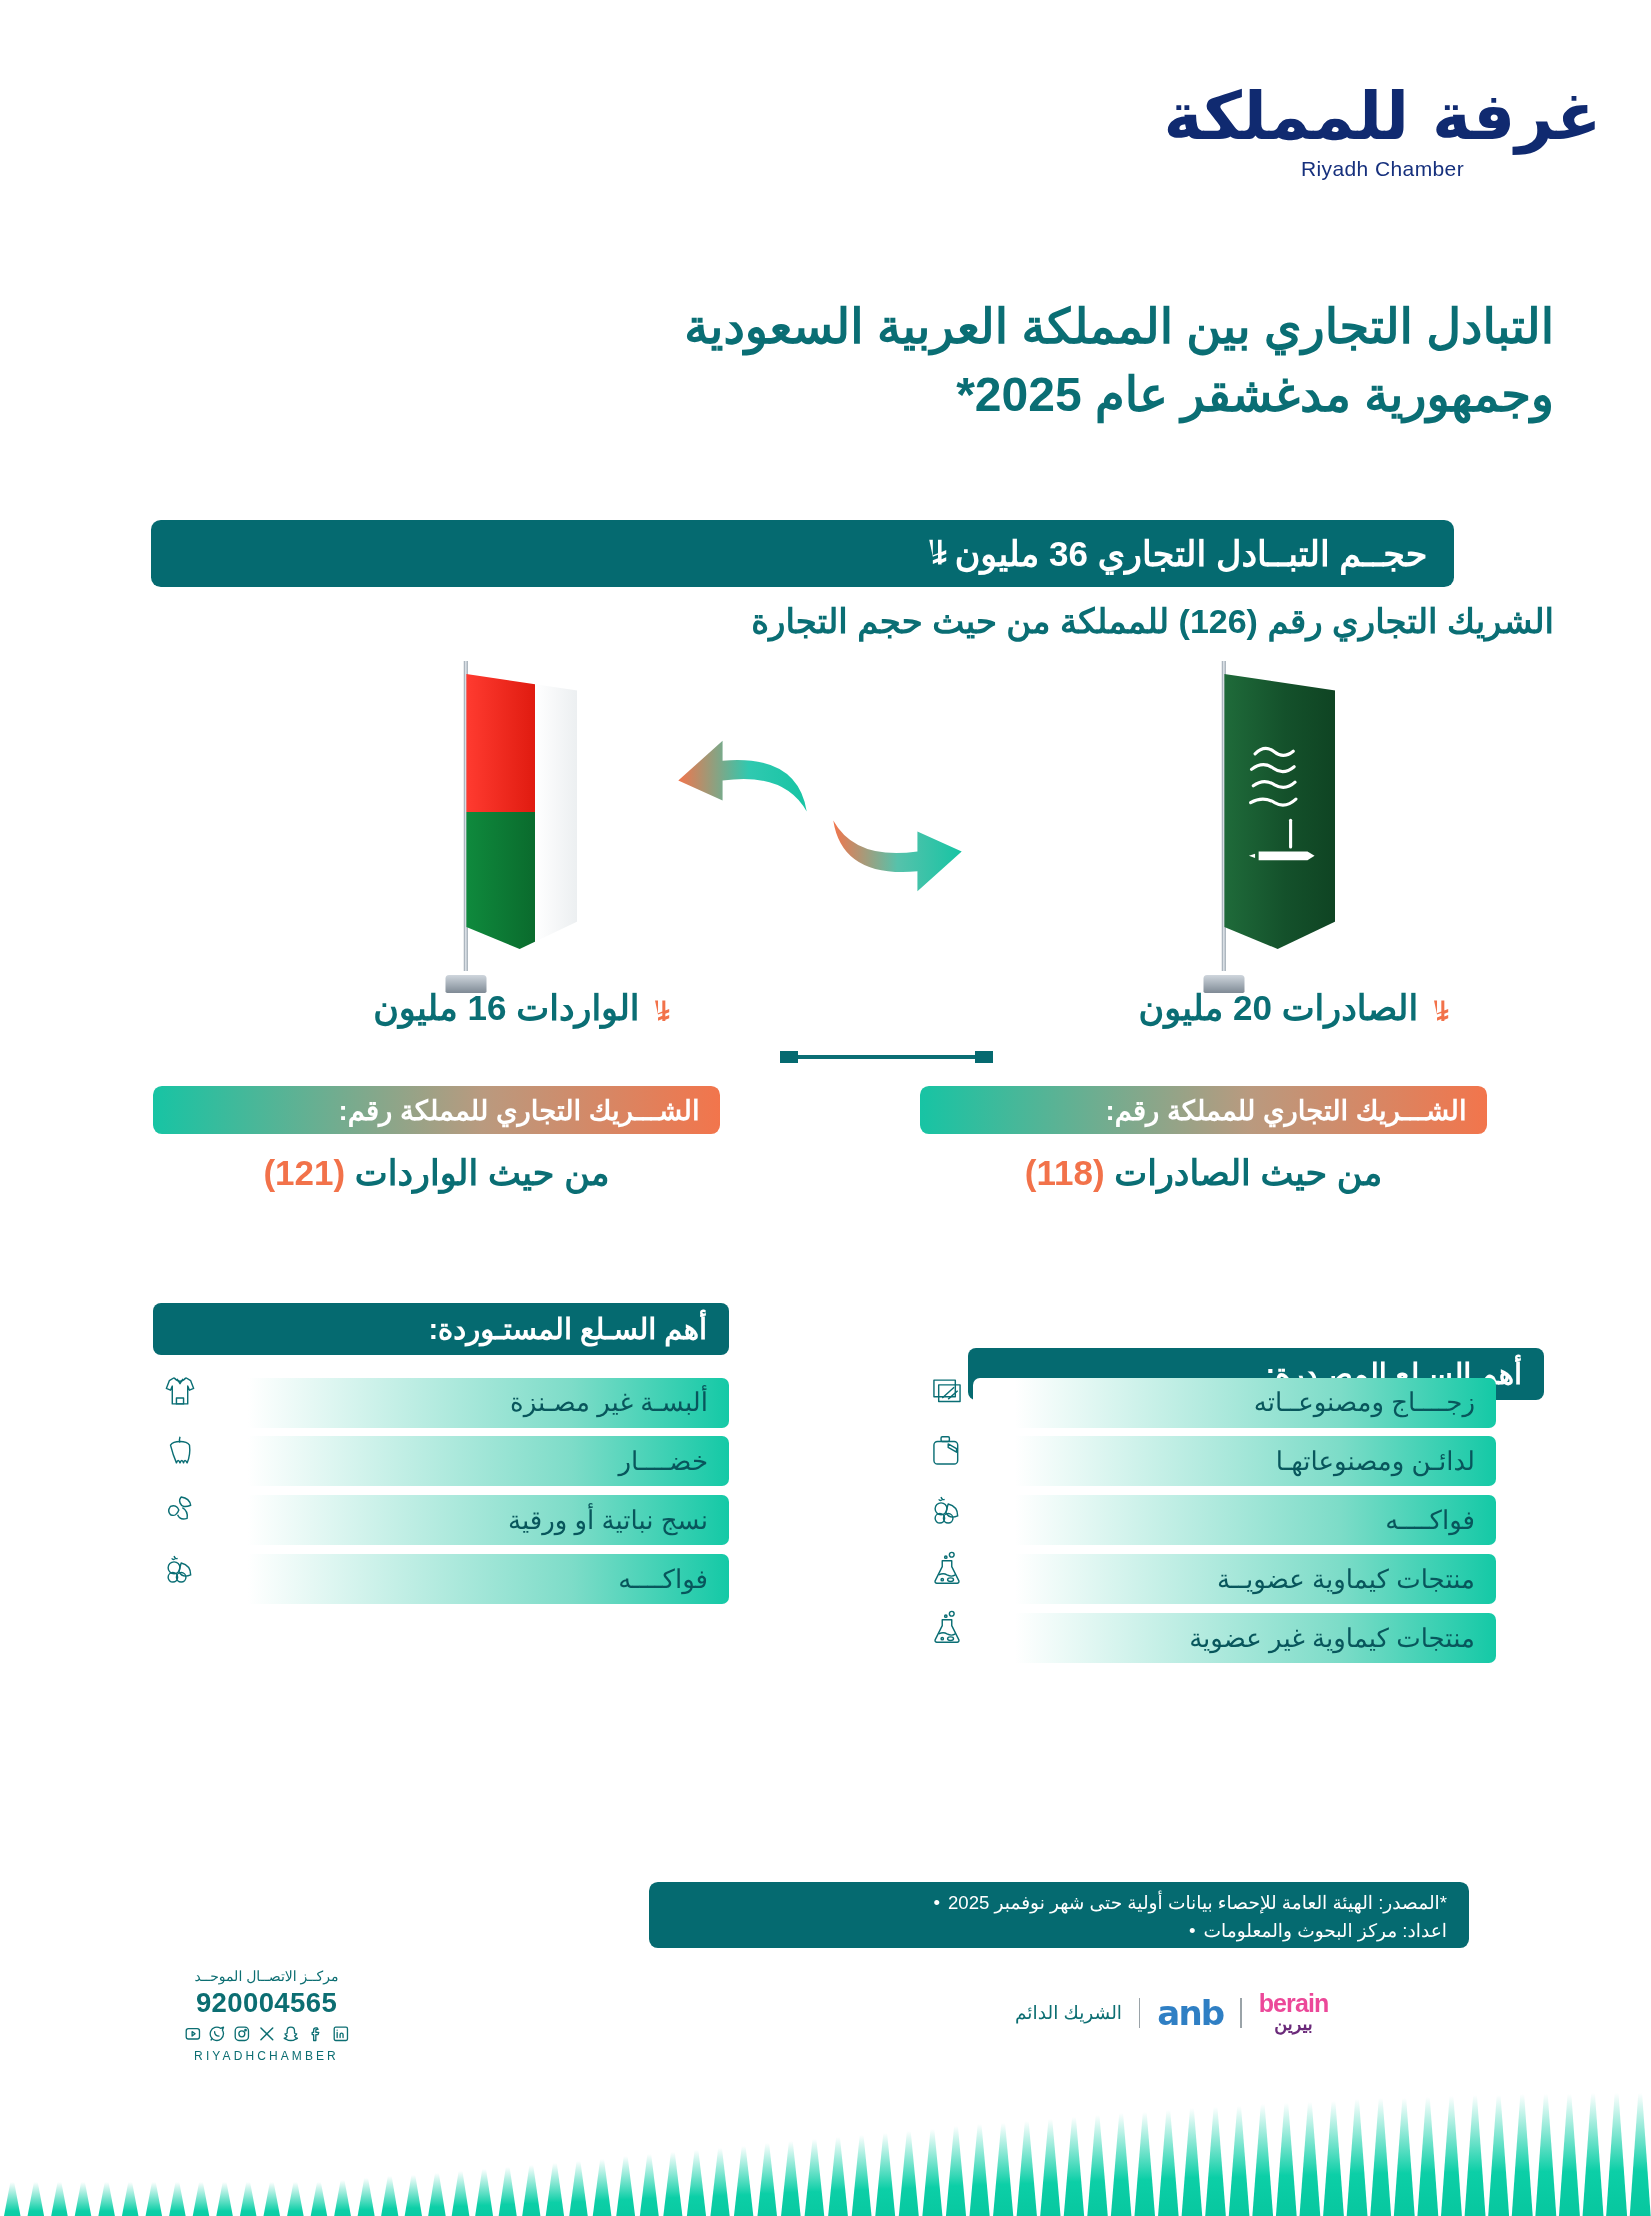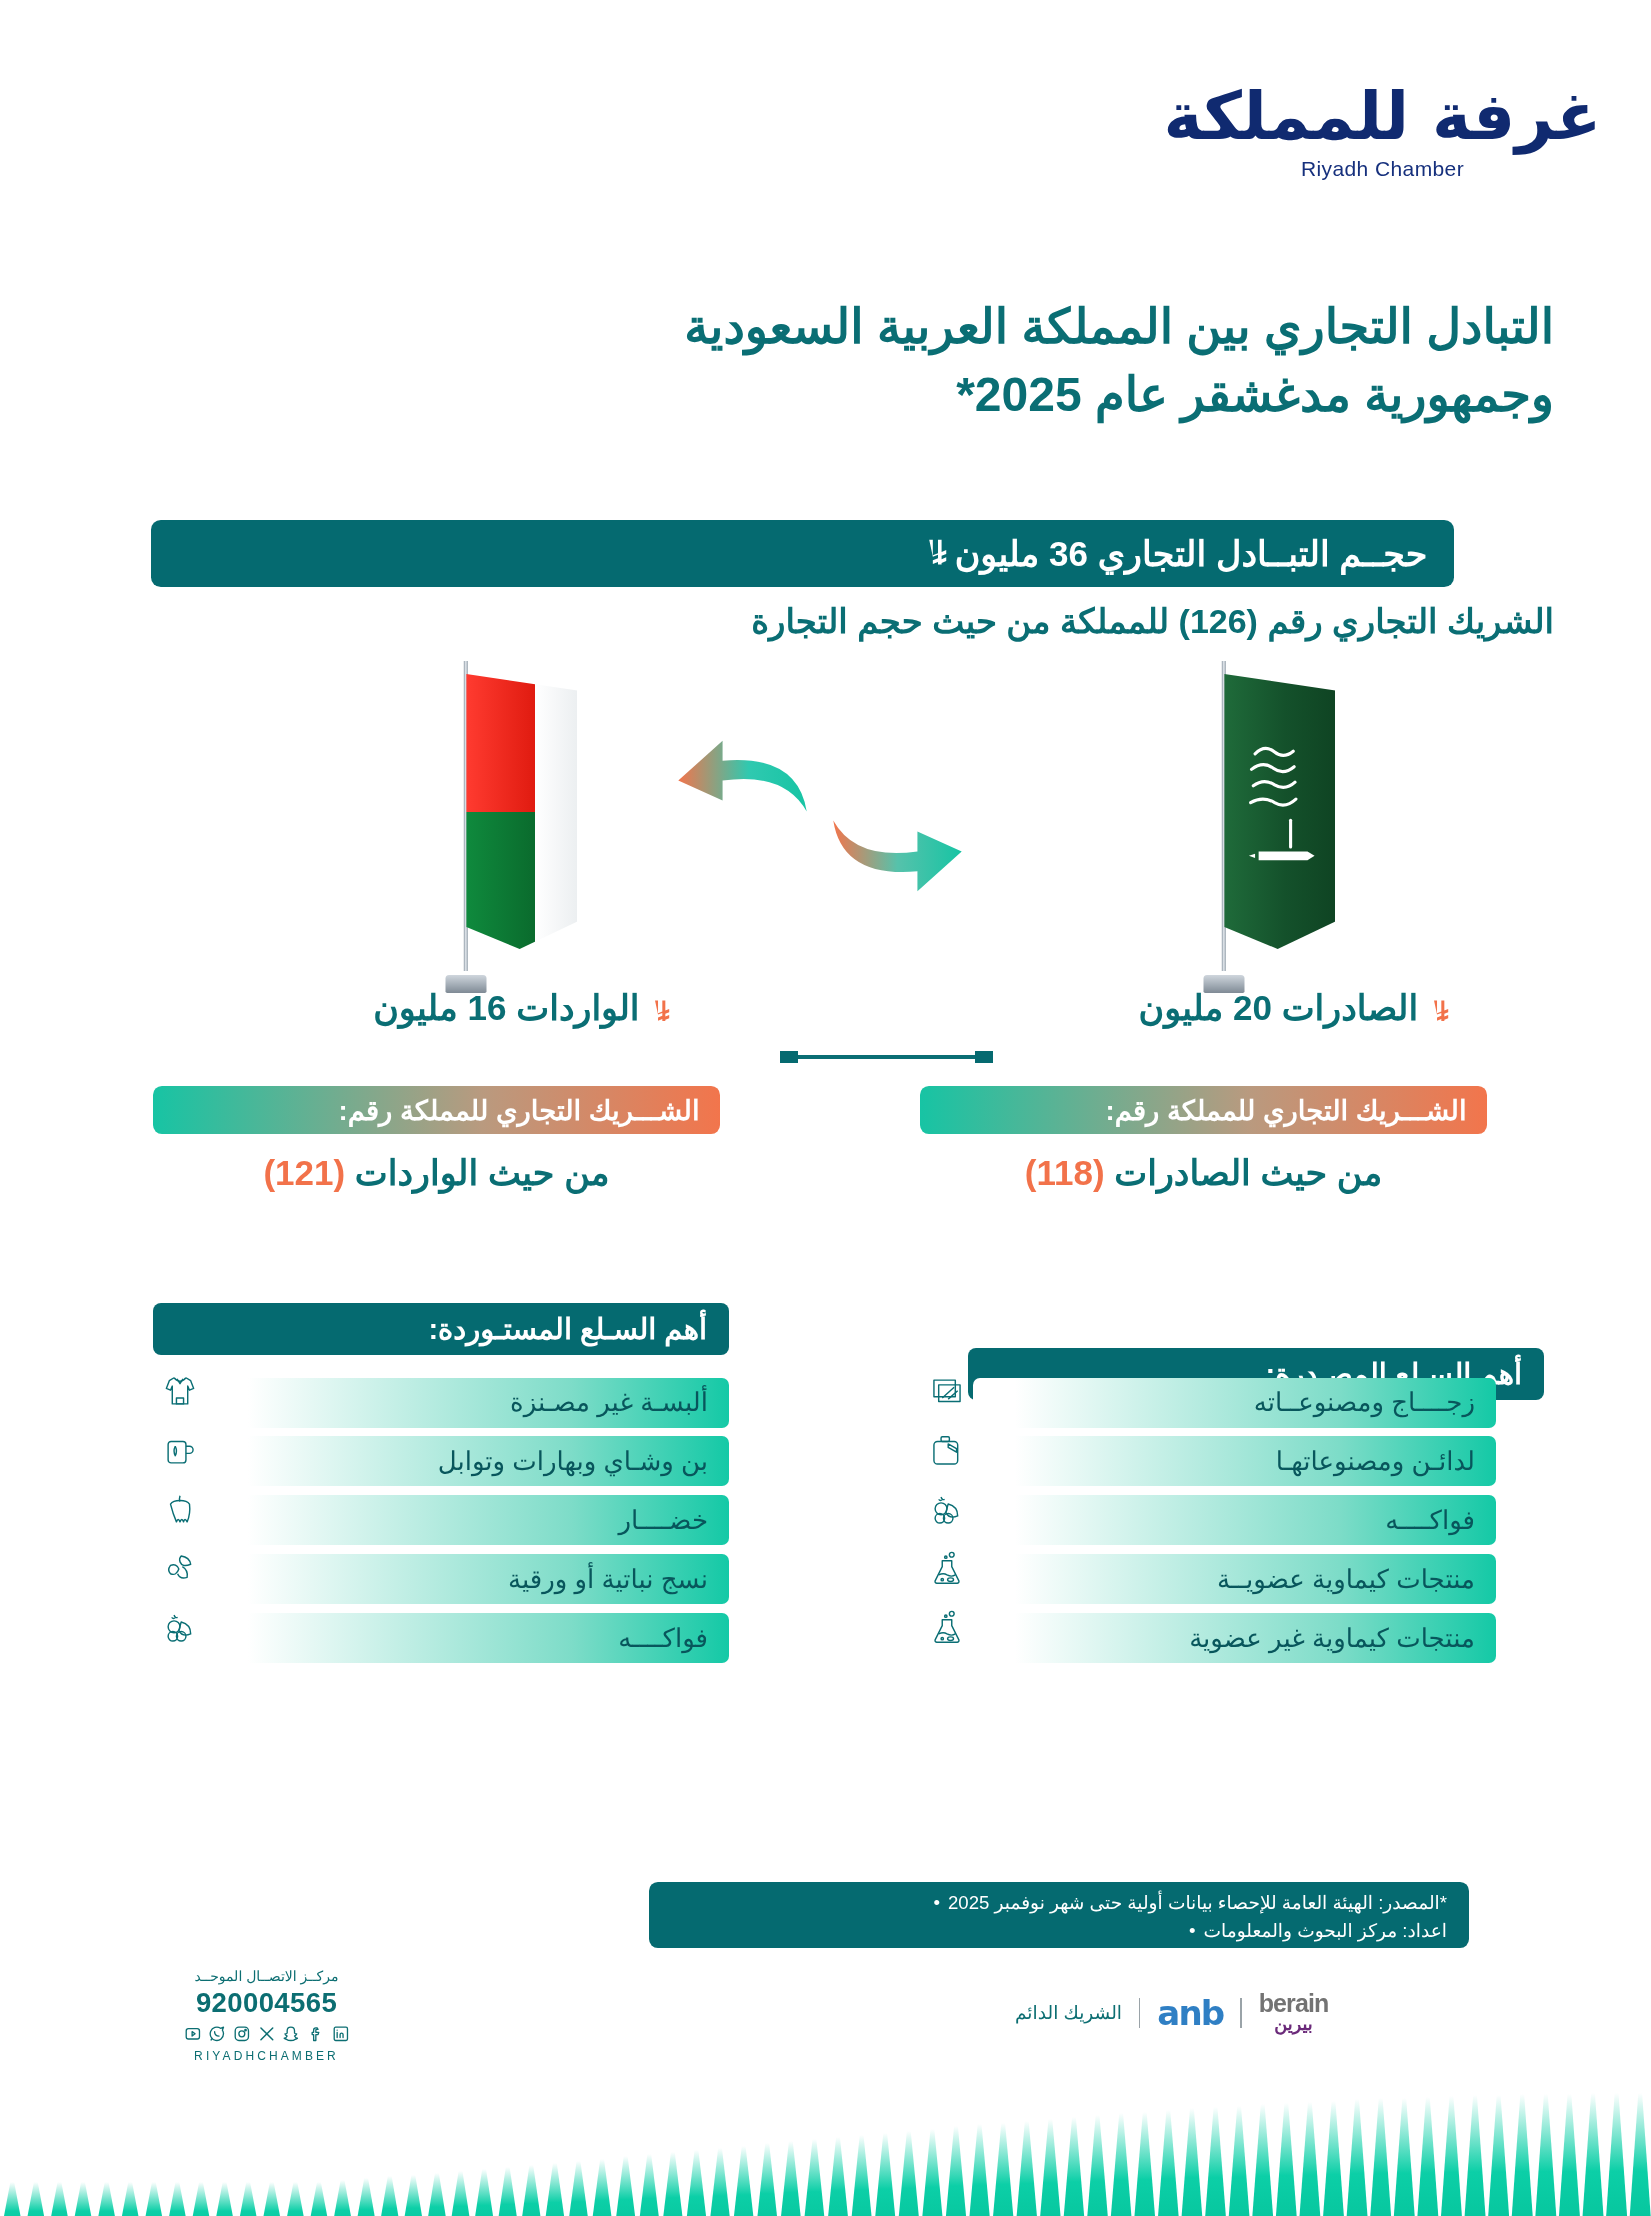--- a/index.html
+++ b/index.html
@@ -108,21 +108,21 @@
   .contact .ct-social { display:flex; justify-content:center; gap:7px; margin-top:6.2px; }
   .contact .ct-handle { font-size:12px; letter-spacing:3.1px; margin-top:5.3px; }
 
   
   .sponsors { position:absolute; top:1975px; left:1015px; width:523px; height:75px;
               display:flex; align-items:center; justify-content:flex-start; gap:17px; flex-direction:row-reverse; }
   .sp-text { font-size:18.6px; color:#0c6e72; white-space:nowrap; }
   .sp-div { width:1.3px; height:30px; background:#9aa3a8; }
   .sp-anb { font-size:34px; font-weight:bold; color:#2f7fc4; letter-spacing:-1.8px; font-family:"DejaVu Sans", sans-serif; }
   .sp-berain { text-align:center; line-height:1; }
-  .sp-berain .b1 { font-size:25px; font-weight:bold; color:#737373; letter-spacing:-0.9px; }
+  .sp-berain .b1 { font-size:25px; font-weight:bold; color:#ec4899; letter-spacing:-0.9px; }
   .sp-berain .b2 { font-size:17.7px; font-weight:bold; color:#6b2a7a; }
 
   
   .bottom-bars { position:absolute; left:0; bottom:0; width:1652px; height:146px; display:flex;
                  align-items:flex-end; gap:0; }
   .bbar { flex:1 1 auto; background:linear-gradient(180deg,#ffffff 0%, #0ccfa7 55%, #05c39b 100%);
           clip-path:polygon(42% 0, 58% 0, 100% 100%, 0 100%); }
 </style>
 </head>
 <body>
@@ -262,32 +262,20 @@
     <div class="goods-row">
       <div class="goods-pill">
         <span>ألبسـة غير مصـنزة</span>
       </div>
       <div class="goods-icon">
         <svg width="38" height="38" viewBox="0 0 64 64" fill="none" stroke="#0a6e74" stroke-width="2.4" stroke-linejoin="round">
           <path d="M22 8 L14 13 L9 26 l7 3 3 -7 v30 h26 V22 l3 7 7 -3 -5 -13 -8 -5"></path>
           <path d="M22 8 q10 12 20 0"></path>
             <path d="M27 10 l5 8 5 -8"></path>
           <path d="M26 42 h12 v10 h-12 z"></path>
-        </svg>
-      </div>
-    </div>
-    <div class="goods-row">
-      <div class="goods-pill">
-        <span>بن وشـاي وبهارات وتوابل</span>
-      </div>
-      <div class="goods-icon">
-        <svg width="38" height="38" viewBox="0 0 64 64" fill="none" stroke="#0a6e74" stroke-width="2.4" stroke-linejoin="round">
-          <rect x="12" y="16" width="30" height="36" rx="5"></rect>
-          <path d="M42 24 h6 a6 6 0 0 1 0 12 h-6"></path>
-          <path d="M24 24 q4 8 0 16 q-4 -8 0 -16"></path>
         </svg>
       </div>
     </div>
     <div class="goods-row">
       <div class="goods-pill">
         <span>خضــــار</span>
       </div>
       <div class="goods-icon">
         <svg width="38" height="38" viewBox="0 0 64 64" fill="none" stroke="#0a6e74" stroke-width="2.4" stroke-linejoin="round">
           <path d="M32 8 q-2 6 0 10"></path>

